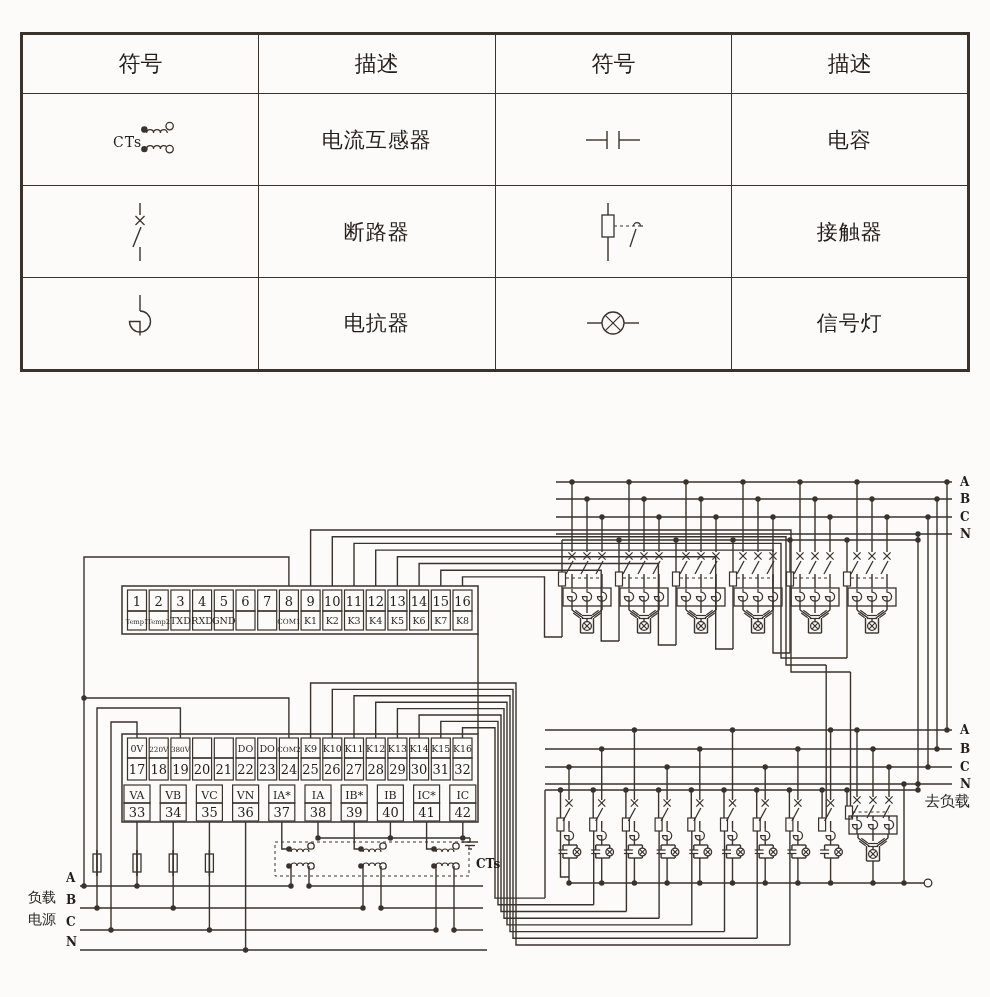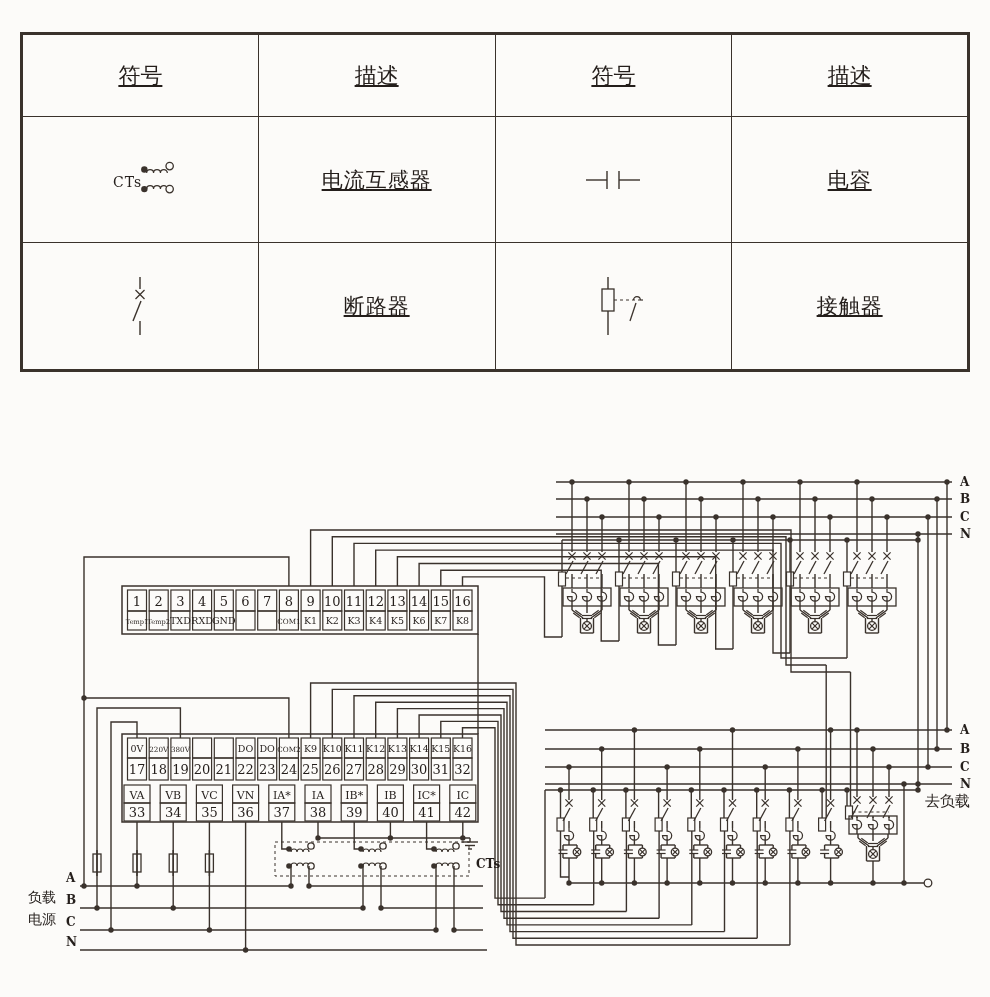--- a/index.html
+++ b/index.html
@@ -1,21 +1,21 @@
 <!DOCTYPE html>
 <html><head>
 <meta charset="utf-8">
 <style>
   html,body{margin:0;padding:0;background:#fcfbf9;}
   .page{position:relative;width:990px;height:997px;background:#fcfbf9;overflow:hidden;
         font-family:"Liberation Sans", sans-serif;color:#241e1b;}
   table.legend{position:absolute;left:20px;top:32px;width:950px;height:340px;
         border-collapse:collapse;table-layout:fixed;}
   table.legend th, table.legend td{border:1.5px solid #3a322c;text-align:center;vertical-align:middle;
-        font-weight:400;color:#241e1b;text-decoration:underline;}
+        font-weight:400;color:#241e1b;}
   table.legend{border:3px solid #3a322c;}
   table.legend th{font-size:22px;height:46px;font-family:"Liberation Sans",sans-serif;}
   table.legend td{font-size:21px;height:73px;letter-spacing:1px;}
   td.sym svg{display:block;margin:0 auto;}
   svg text{font-family:"DejaVu Serif", serif;fill:#241e1b;}
   svg .cjk{font-family:"Liberation Sans", sans-serif;}
 </style>
 </head>
 <body>
 
@@ -78,20 +78,45 @@
                 <line x1="30" y1="38" x2="30" y2="62" stroke="#3a322c" stroke-width="1.4"></line>
                 <path d="M36,27 h26" stroke="#3a322c" fill="none" stroke-width="1.2" stroke-dasharray="3,3"></path>
                 <line x1="52" y1="48" x2="58" y2="30" stroke="#3a322c" stroke-width="1.3"></line>
                 <path d="M55.5,27 a3.4,3.4 0 0 1 6.8,0" stroke="#3a322c" fill="none" stroke-width="1.2"></path>
                 <path d="M62,27 h6" stroke="#3a322c" fill="none" stroke-width="1.2" stroke-dasharray="3,3"></path>
               </g>
             </svg>
           </td>
           <td>接触器</td>
         </tr>
+        <tr>
+          <td class="sym">
+            <svg width="70" height="66">
+              <g>
+                <line x1="35" y1="5" x2="35" y2="21" stroke="#3a322c" stroke-width="1.4"></line>
+                <path d="M35,21 a10.5,10.5 0 1 1 -10.5,10.5 h10.5 v14" stroke="#3a322c" fill="none" stroke-width="1.4"></path>
+              </g>
+            </svg>
+          </td>
+          <td>电抗器</td>
+          <td class="sym">
+            <svg width="70" height="66">
+              <g>
+                <line x1="9" y1="33" x2="24" y2="33" stroke="#3a322c" stroke-width="1.4"></line>
+                <line x1="46" y1="33" x2="61" y2="33" stroke="#3a322c" stroke-width="1.4"></line>
+                <g>
+                  <circle cx="35" cy="33" r="11" stroke="#3a322c" fill="none" stroke-width="1.3"></circle>
+                  <line x1="27.3" y1="25.3" x2="42.7" y2="40.7" stroke="#3a322c" stroke-width="1.2"></line>
+                  <line x1="27.3" y1="40.7" x2="42.7" y2="25.3" stroke="#3a322c" stroke-width="1.2"></line>
+                </g>
+              </g>
+            </svg>
+          </td>
+          <td>信号灯</td>
+        </tr>
       </tbody>
   </table>
   <svg id="diagram" width="990" height="997" viewBox="0 0 990 997" style="position:absolute;left:0;top:0;">
       <g>
         <rect x="122" y="586" width="356" height="48" stroke="#3a322c" fill="none" stroke-width="1.5"></rect>
         <g>
           <rect x="127.5" y="590" width="19" height="21" stroke="#3a322c" fill="none" stroke-width="1.2"></rect>
           <rect x="127.5" y="611" width="19" height="19" stroke="#3a322c" fill="none" stroke-width="1.2"></rect>
           <text x="137" y="606" font-size="13" fill="#241e1b" text-anchor="middle">1</text>
           <text x="137" y="624" font-size="6.6" fill="#241e1b" text-anchor="middle">Temp1</text>

